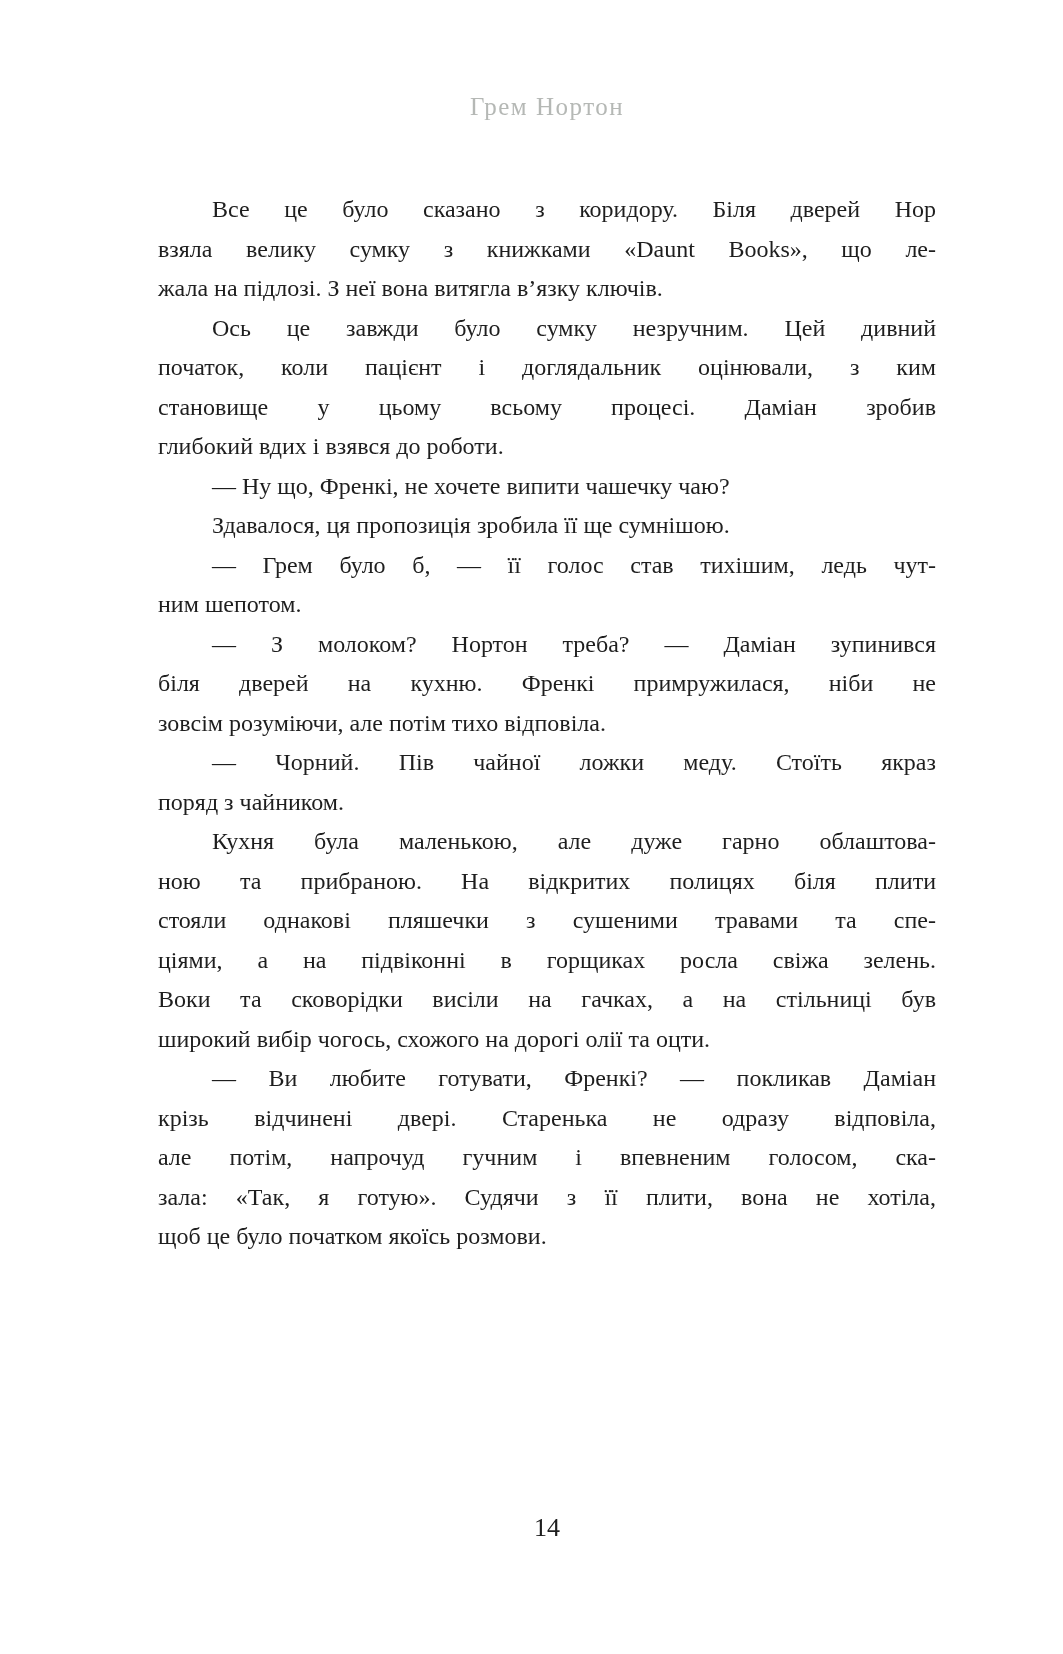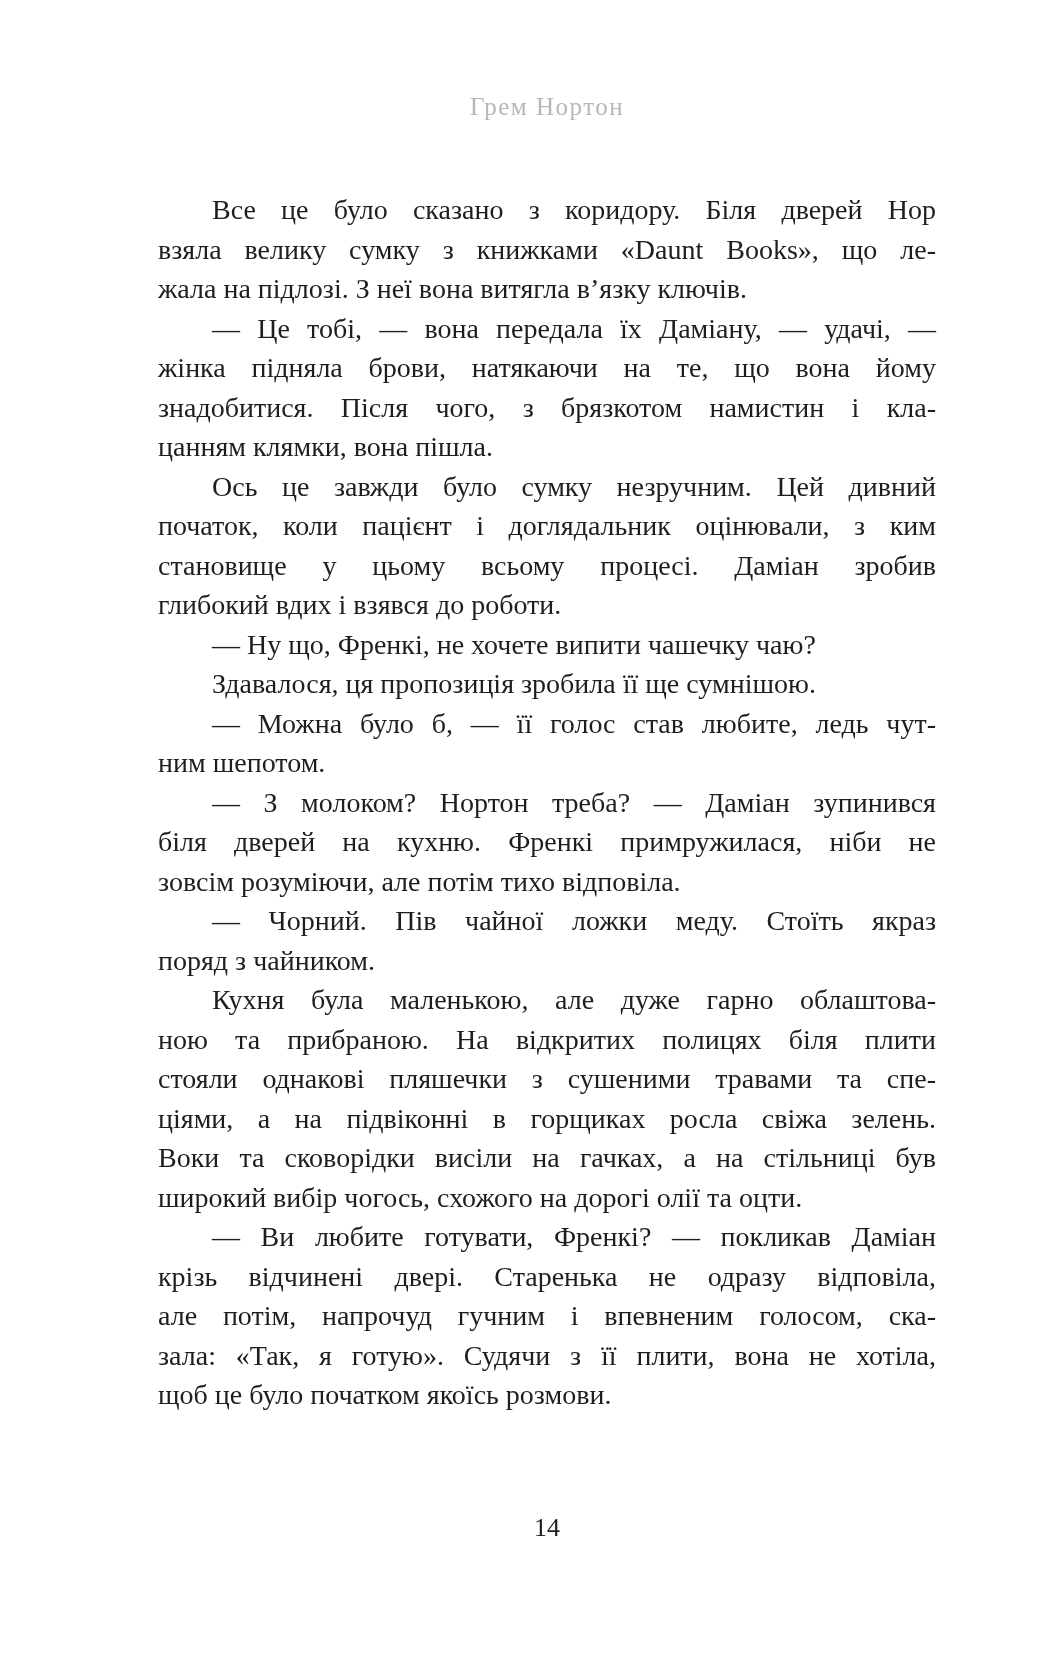--- a/index.html
+++ b/index.html
@@ -31,21 +31,21 @@
     line-height: 30px;
     letter-spacing: 1.5px;
     color: var(--running-header);
     font-weight: 400;
   }
   .body-text {
     position: absolute;
     top: 190px;
     left: 158px;
     width: 778px;
-    font-size: 28px;
+    font-size: 24px;
     line-height: 39.5px;
     color: var(--text);
   }
   .para { width: 100%; }
   .line {
     text-align: justify;
     text-align-last: justify;
     width: 100%;
   }
   .line.first { text-indent: 54px; }
@@ -67,39 +67,33 @@
 <div class="page">
   <div class="running-head">Грем Нортон</div>
 
   <div class="body-text">
       <div class="para">
         <div class="line first">Все це було сказано з коридору. Біля дверей Нор</div>
         <div class="line">взяла велику сумку з книжками «Daunt Books», що ле-</div>
         <div class="line last">жала на підлозі. З неї вона витягла в’язку ключів.</div>
       </div>
       <div class="para">
-        <div class="line first">— Це тобі, — вона передала їх Даміану, — удачі, —</div>
-        <div class="line">жінка підняла брови, натякаючи на те, що вона йому</div>
-        <div class="line">знадобитися. Після чого, з брязкотом намистин і кла-</div>
-        <div class="line last">цанням клямки, вона пішла.</div>
-      </div>
-      <div class="para">
         <div class="line first">Ось це завжди було сумку незручним. Цей дивний</div>
         <div class="line">початок, коли пацієнт і доглядальник оцінювали, з ким</div>
         <div class="line">становище у цьому всьому процесі. Даміан зробив</div>
         <div class="line last">глибокий вдих і взявся до роботи.</div>
       </div>
       <div class="para">
         <div class="line first last">— Ну що, Френкі, не хочете випити чашечку чаю?</div>
       </div>
       <div class="para">
         <div class="line first last">Здавалося, ця пропозиція зробила її ще сумнішою.</div>
       </div>
       <div class="para">
-        <div class="line first">— Можна було б, — її голос став любите, ледь чут-</div>
+        <div class="line first">— Грем було б, — її голос став тихішим, ледь чут-</div>
         <div class="line last">ним шепотом.</div>
       </div>
       <div class="para">
         <div class="line first">— З молоком? Нортон треба? — Даміан зупинився</div>
         <div class="line">біля дверей на кухню. Френкі примружилася, ніби не</div>
         <div class="line last">зовсім розуміючи, але потім тихо відповіла.</div>
       </div>
       <div class="para">
         <div class="line first">— Чорний. Пів чайної ложки меду. Стоїть якраз</div>
         <div class="line last">поряд з чайником.</div>

